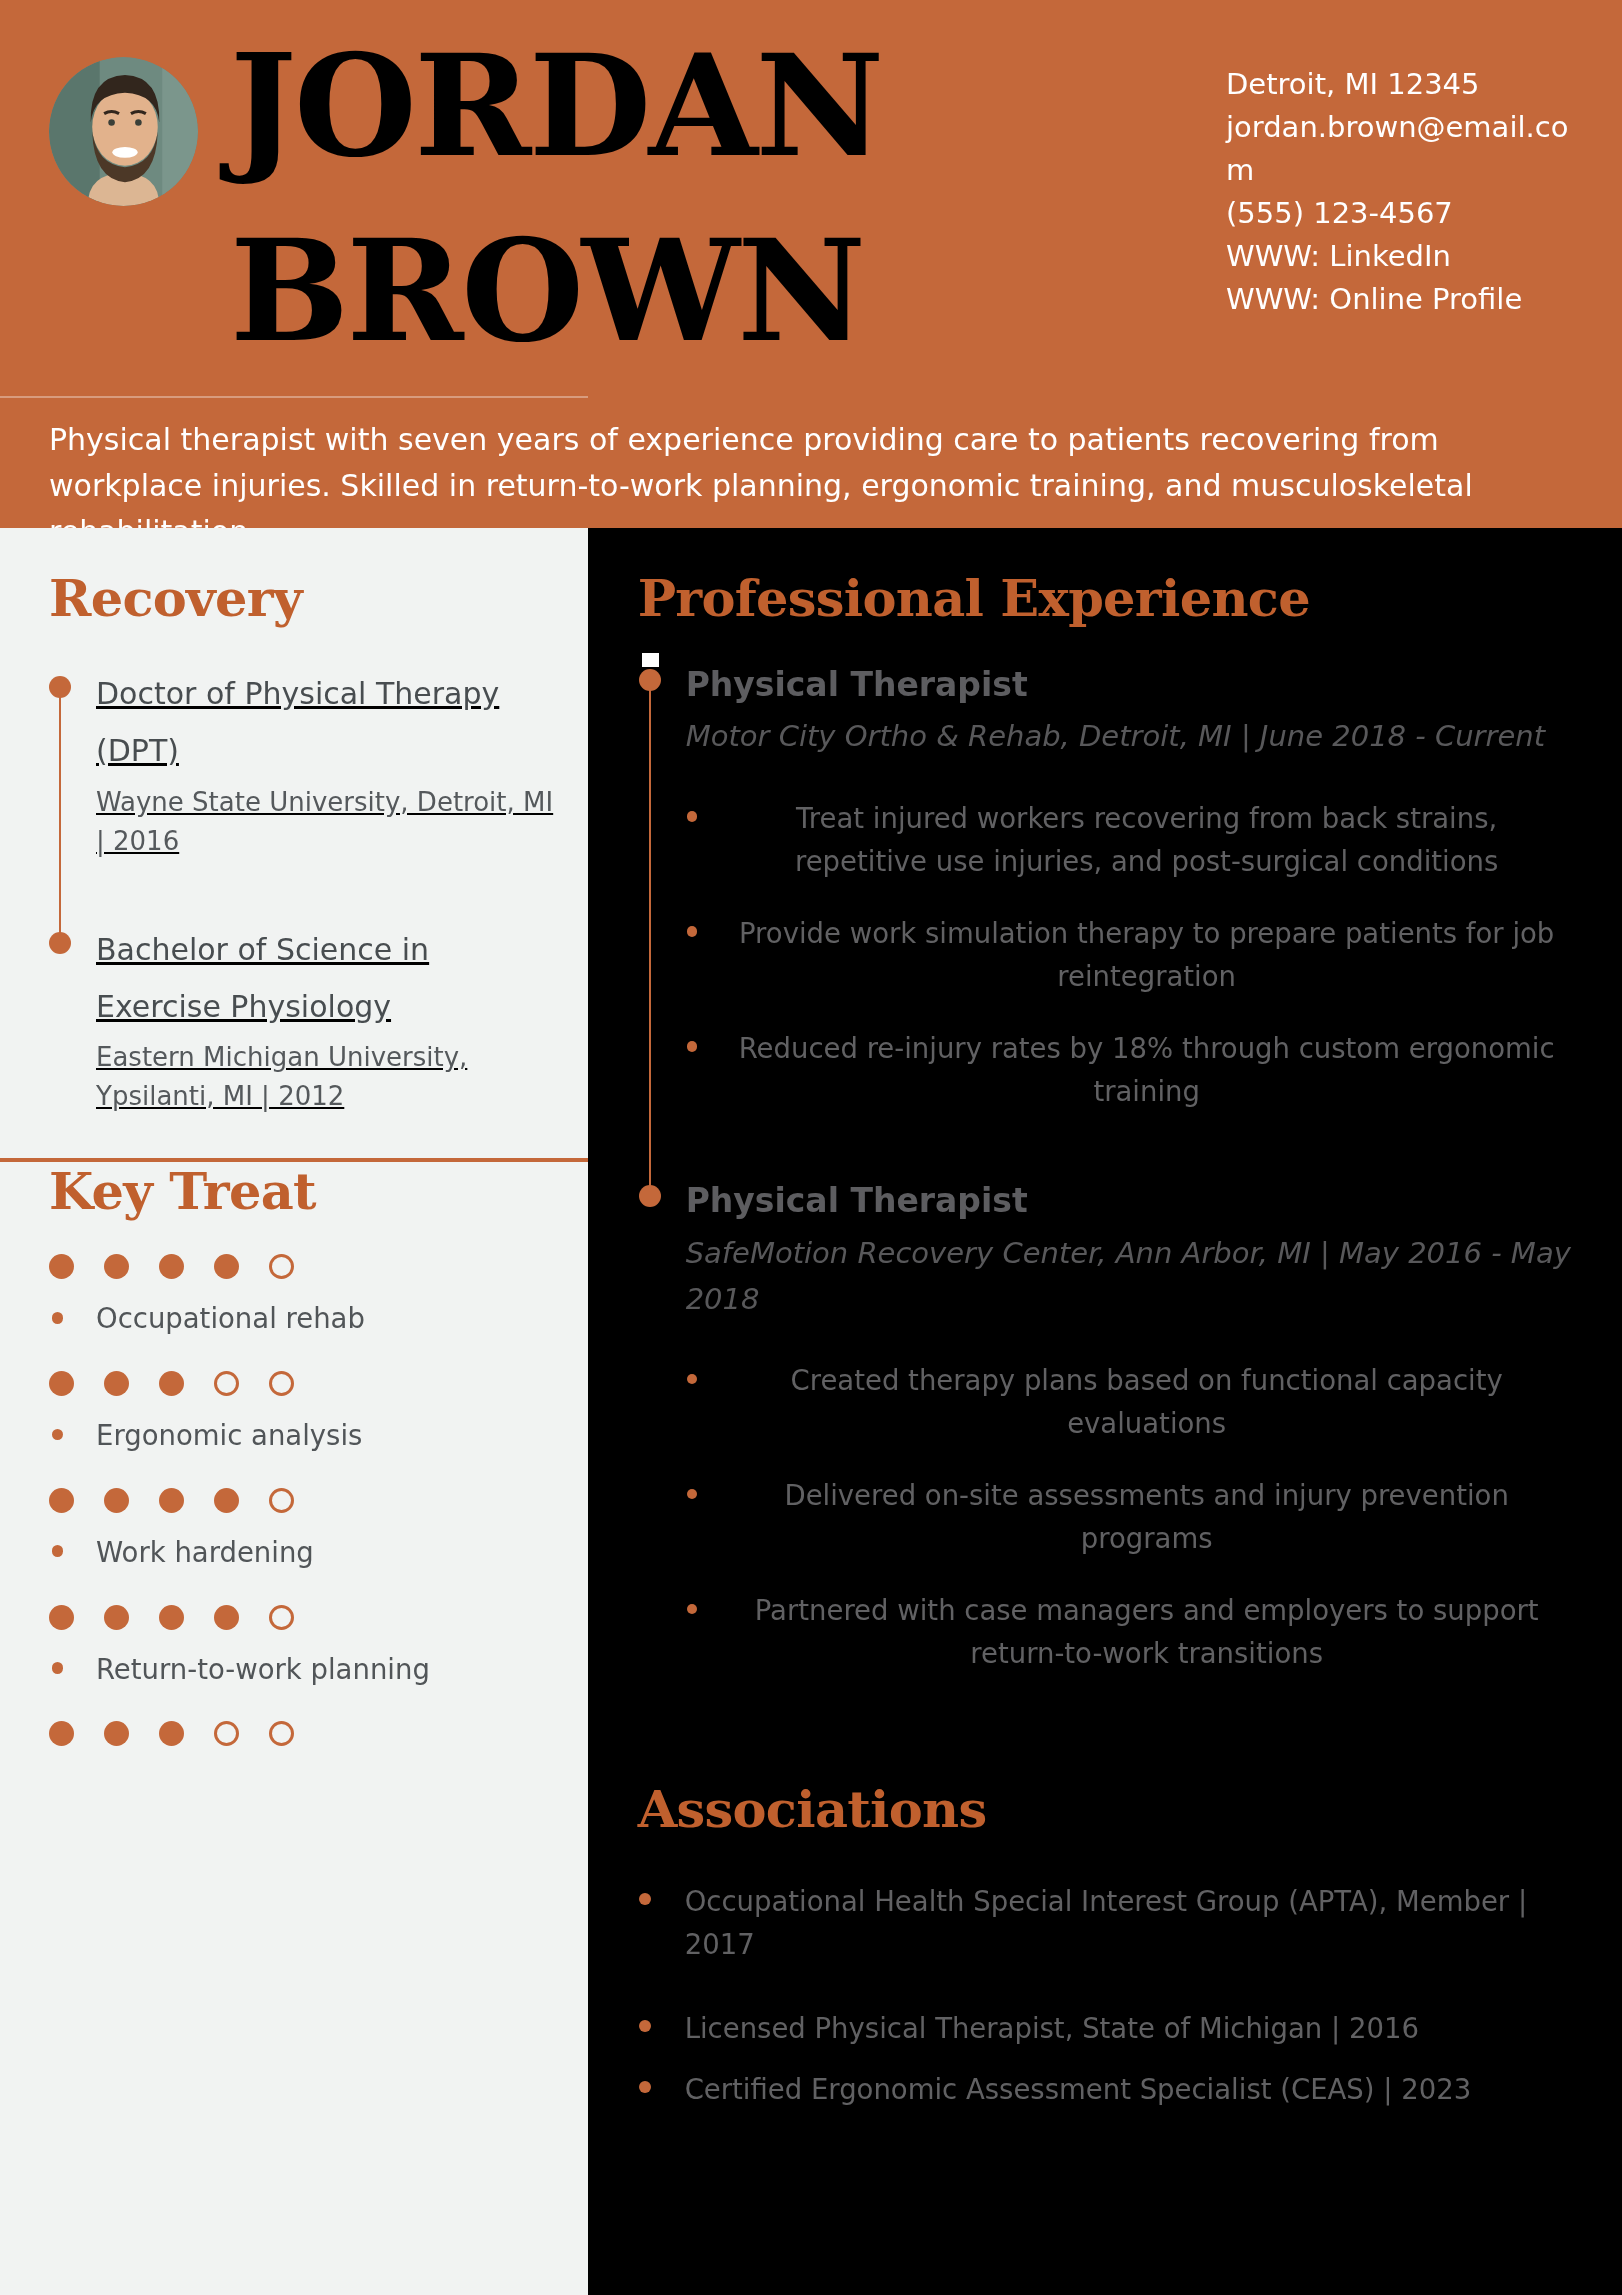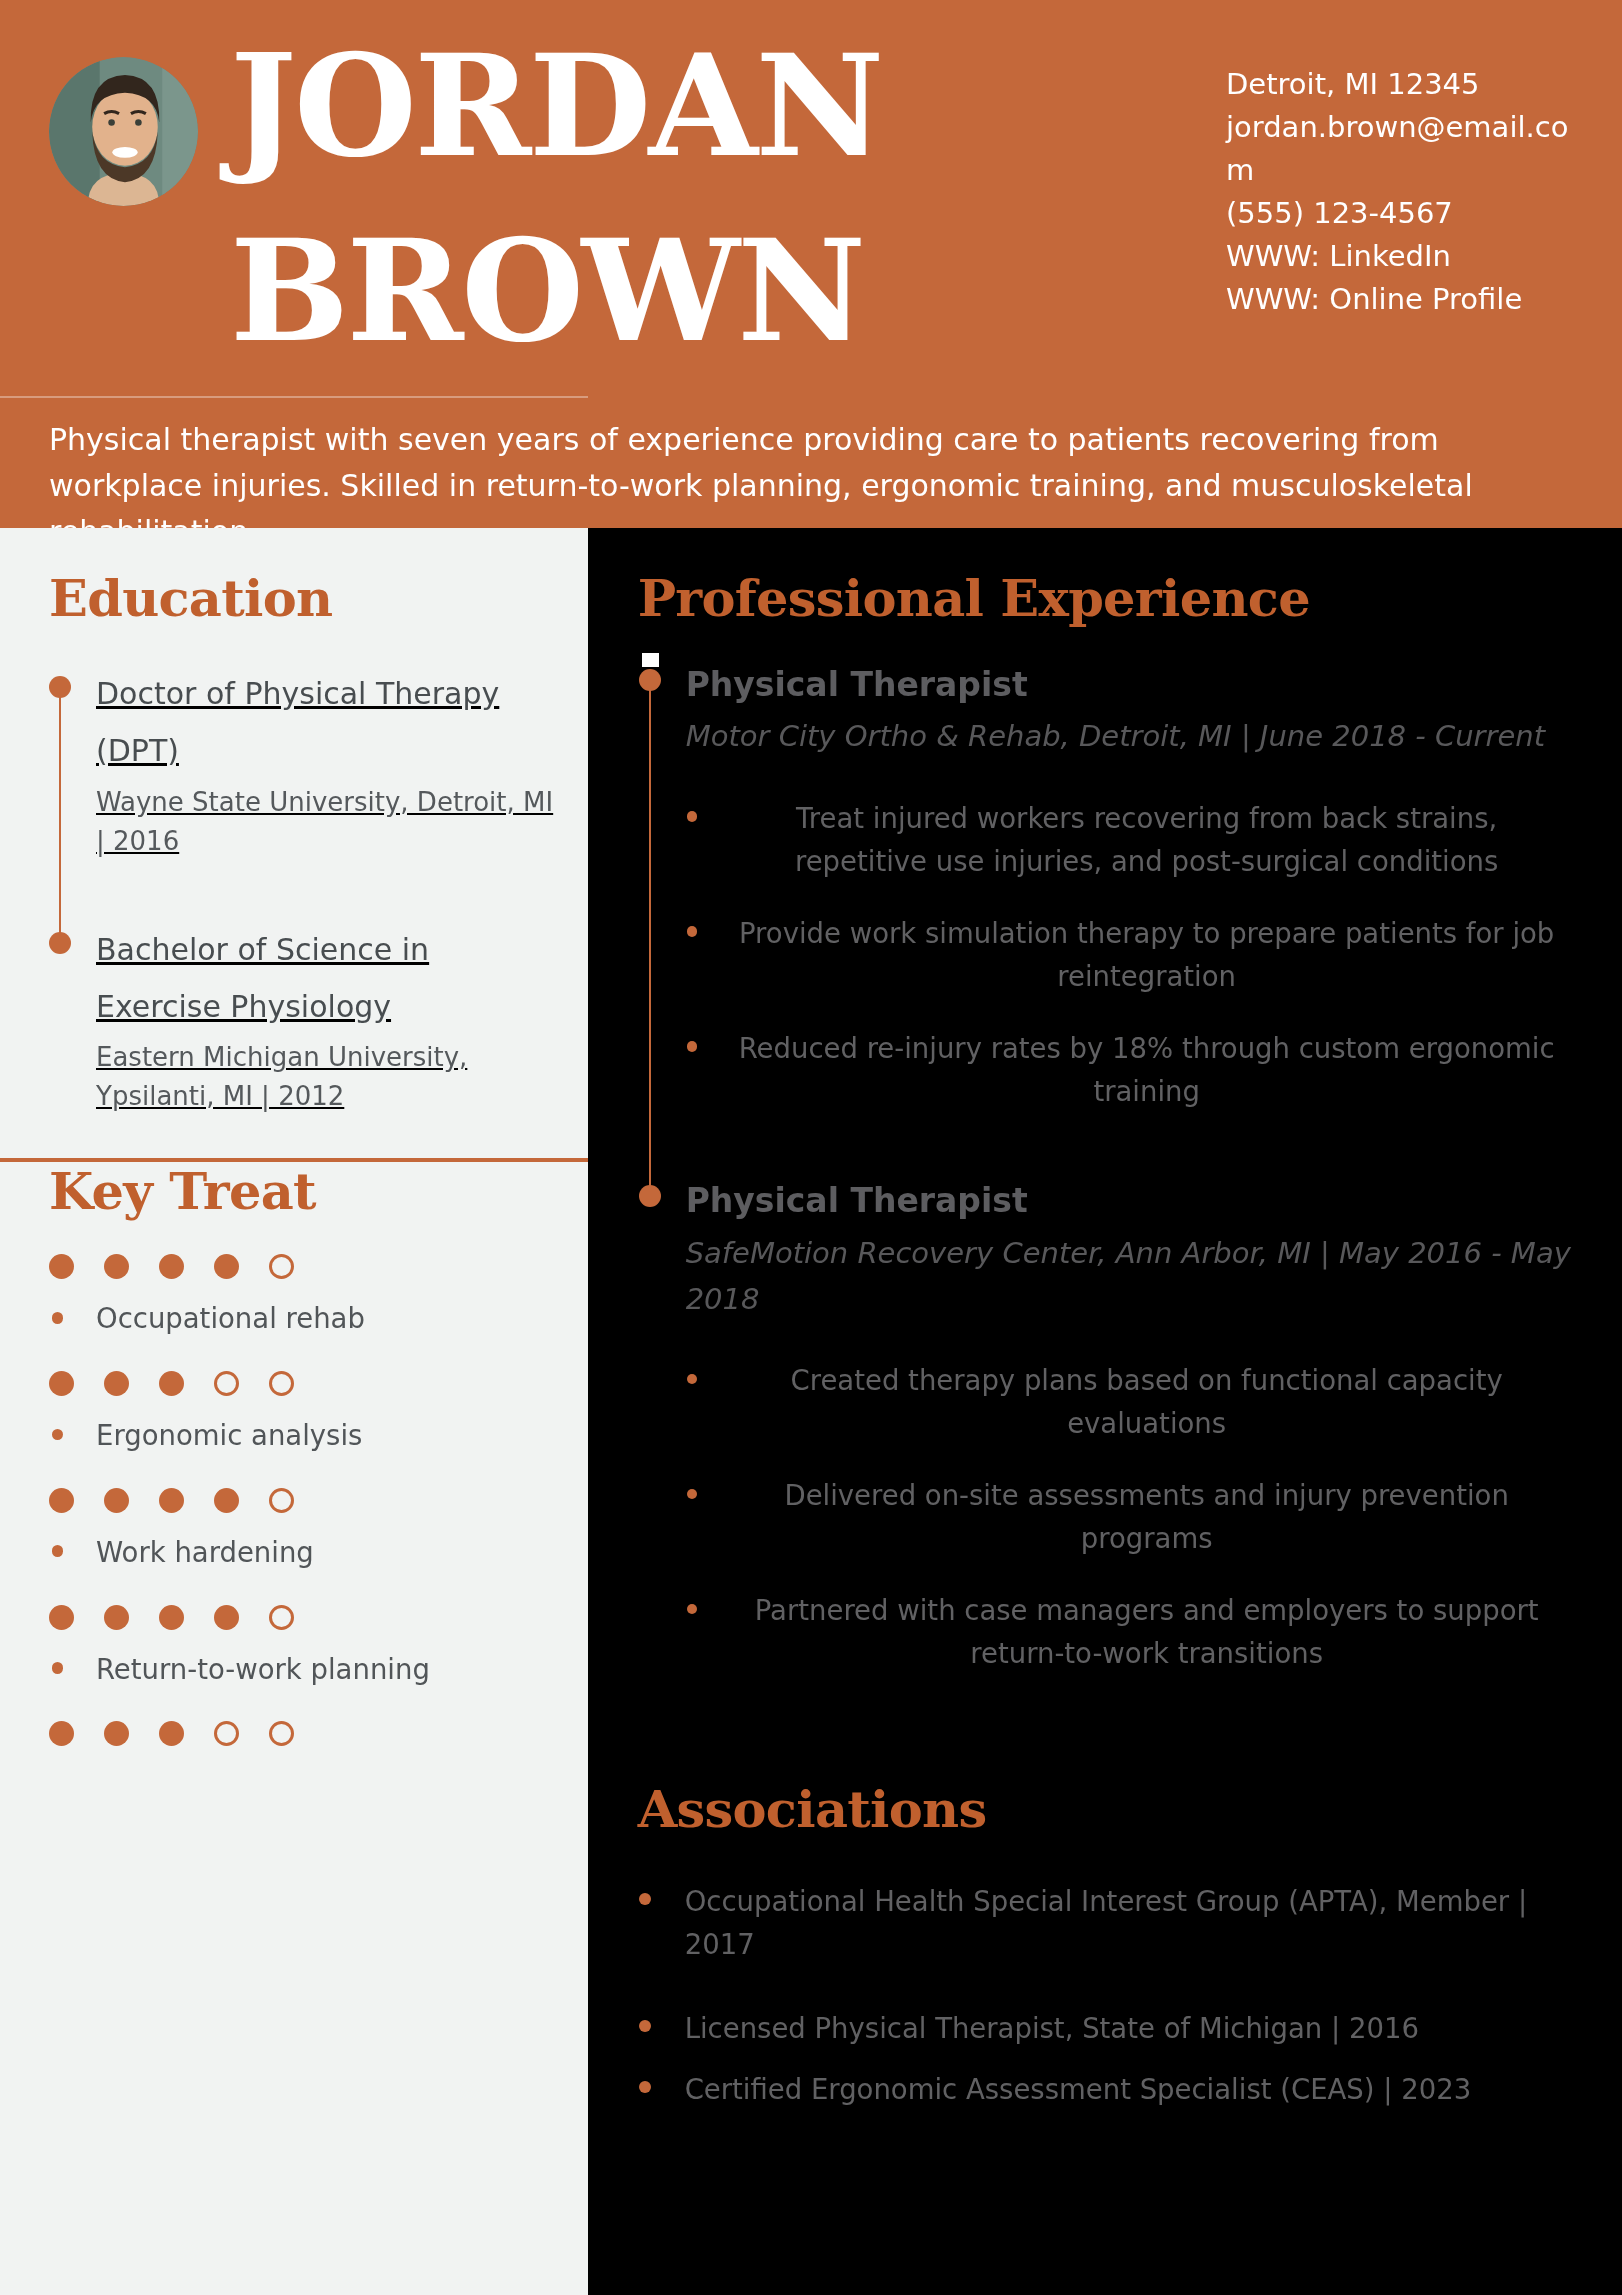--- a/index.html
+++ b/index.html
@@ -8,21 +8,21 @@
   }
   *{box-sizing:border-box; margin:0; padding:0;}
   html,body{margin:0; padding:0; background:#fff;}
   .page{position:relative; width:1622px; height:2295px; overflow:hidden;
         font-family:"DejaVu Sans", sans-serif;}
 
   
   .hdr{position:absolute; left:0; top:0; width:1622px; height:528px; background:var(--header-bg);}
   .photo{position:absolute; left:49px; top:57px; width:149px; height:149px; border-radius:50%; overflow:hidden;}
   .photo svg{display:block; width:100%; height:100%;}
-  .name{position:absolute; left:230px; top:14.4px; color:#ffffff;
+  .name{position:absolute; left:230px; top:14.4px; color:#000000;
         font-family:"DejaVu Serif", serif; font-weight:700; font-size:141px;
         line-height:1.31; letter-spacing:-2.6px;}
   .contact{position:absolute; left:1226px; top:63px; width:357px; color:#ffffff;
            font-size:29px; line-height:43px; overflow-wrap:anywhere;}
   .hdr-divider{position:absolute; left:0; top:396px; width:588px; height:2px;
                background:rgba(255,255,255,0.35);}
   .summary{position:absolute; left:49px; top:417px; width:1505px; color:#ffffff;
            font-size:30px; line-height:46px;}
 
   
@@ -129,21 +129,21 @@
       <div>WWW: LinkedIn</div>
       <div>WWW: Online Profile</div>
     </div>
     <div class="hdr-divider"></div>
     <p class="summary">Physical therapist with seven years of experience providing care to patients recovering from workplace injuries. Skilled in return-to-work planning, ergonomic training, and musculoskeletal rehabilitation.</p>
   </header>
 
   <div class="cols">
 
     <aside class="left">
-      <h2 class="first">Education</h2>
+      <h2 class="first">Recovery</h2>
 
       <div class="timeline edu">
         <div class="tl-line" style="top: 23px; height: 257px;"></div>
         <div class="entry">
           <span class="tl-dot"></span>
           <div class="degree">Doctor of Physical Therapy (DPT)</div>
           <div class="school">Wayne State University, Detroit, MI | 2016</div>
         </div>
         <div class="entry">
           <span class="tl-dot"></span>

